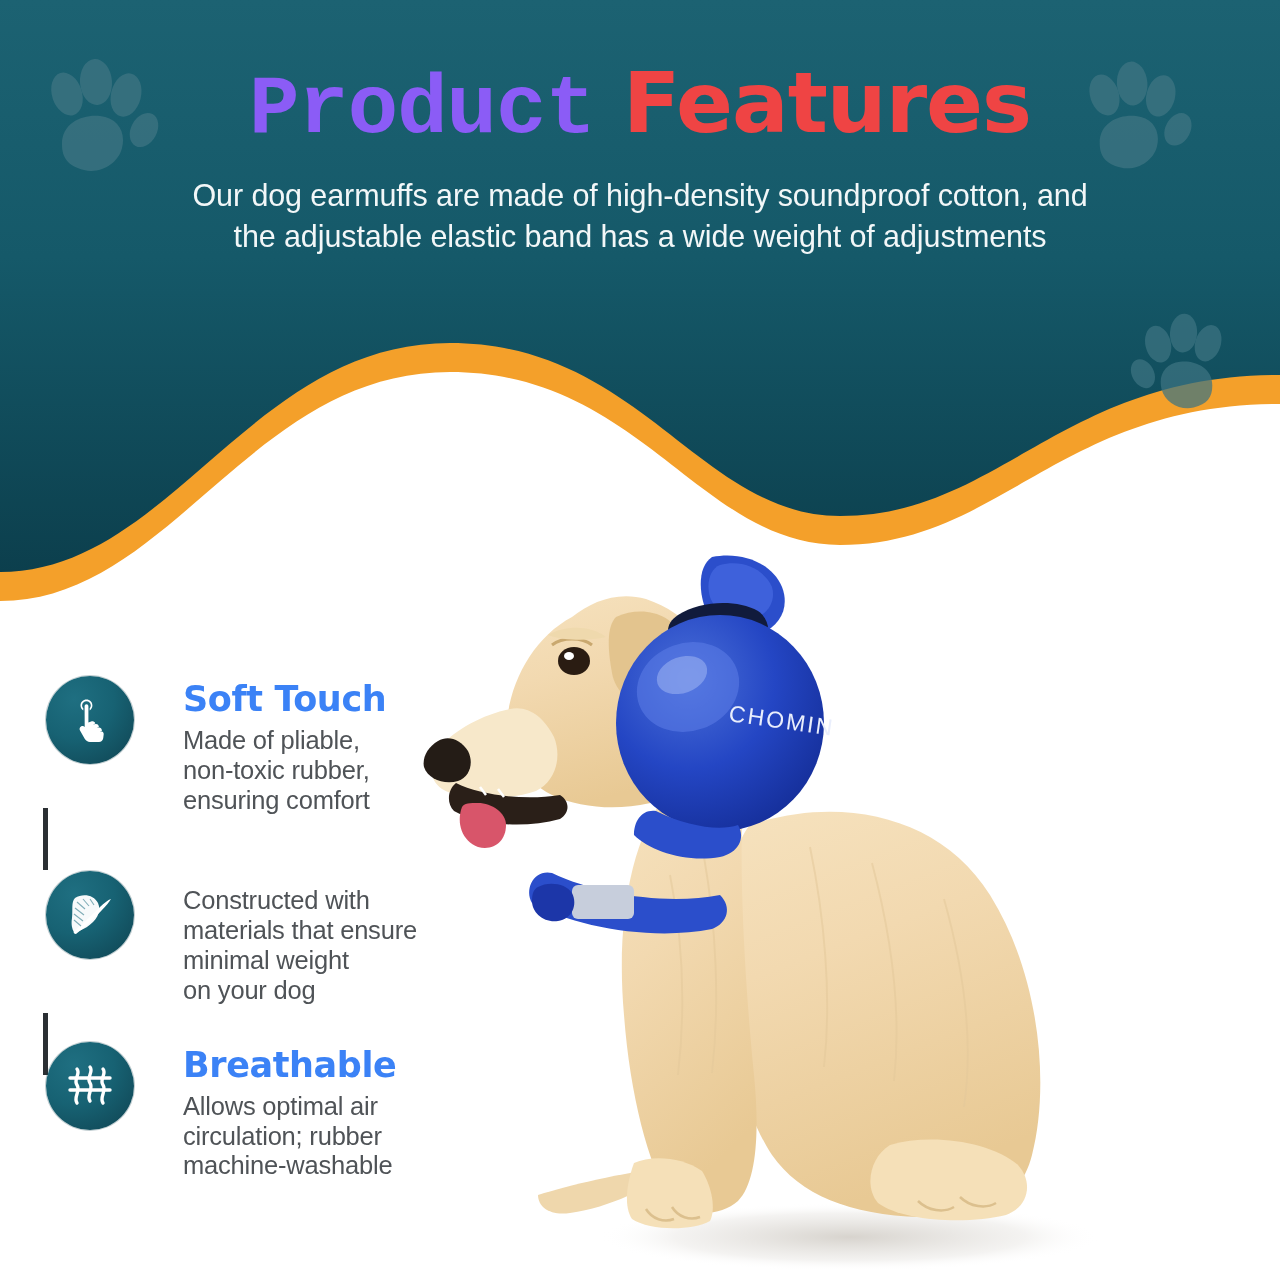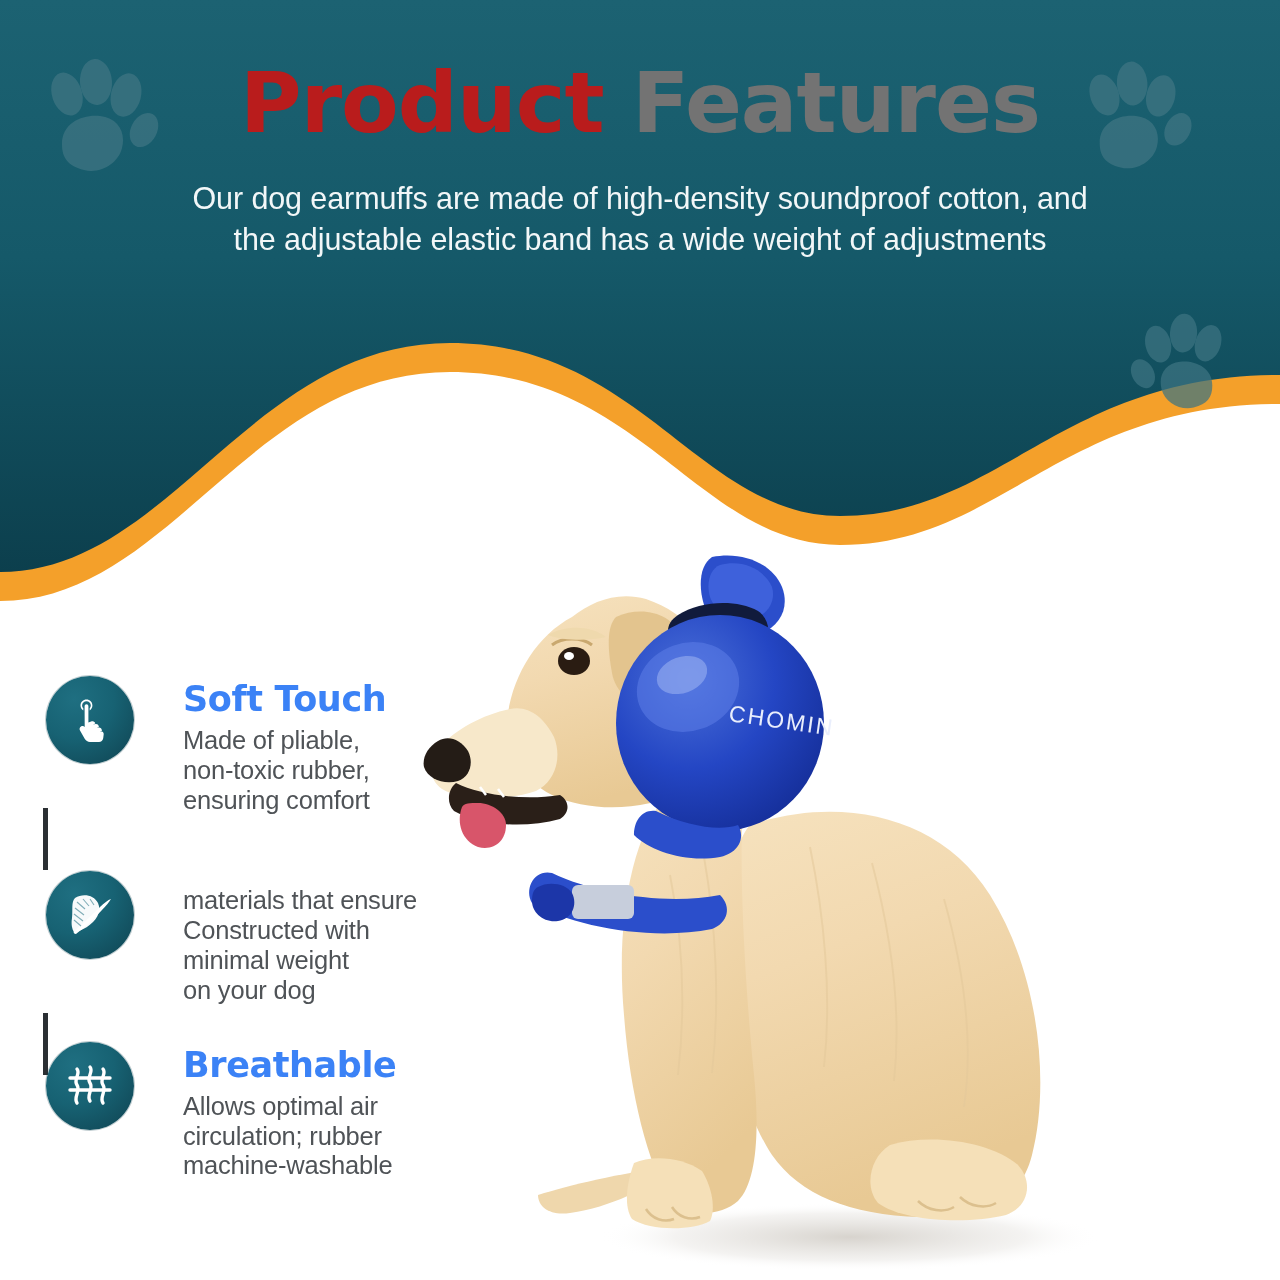--- a/index.html
+++ b/index.html
@@ -22,24 +22,24 @@
   }
   .title {
     margin-top:62px;
     font-family:"DejaVu Sans", sans-serif;
     font-weight:bold;
     font-size:84px;
     line-height:0.98;
     letter-spacing:-1px;
     white-space:nowrap;
   }
-  .title .w1 { color:#b91c1c; }
-  .title .w2 { color:#737373; }
+  .title .w1 { color:#8b5cf6;font-family:Liberation Mono, monospace; }
+  .title .w2 { color:#ef4444; }
   .subtitle {
-    margin-top:34px;
+    margin-top:24px;
     font-family:"Liberation Sans", sans-serif;
     font-size:30.5px;
     line-height:1.34;
     color:#f2f7f8;
     font-weight:400;
     letter-spacing:-0.1px;
   }
   .subtitle .sline { display:block; }
 
   
@@ -323,22 +323,22 @@
               <path d="M11,26 L20,33"></path>
                 <path d="M11,32 L18,38"></path>
               <path d="M20,11 L26,18"></path>
                 <path d="M27,11 L31,17"></path>
             </g>
           </svg>
         </div>
       </div>
       <div class="f-body">
         <div class="f-desc">
+          <span>Constructed with</span>
           <span>materials that ensure</span>
-          <span>Constructed with</span>
           <span>minimal weight</span>
           <span>on your dog</span>
         </div>
       </div>
     </div>
 
     <div class="gap2"></div>
 
     <div class="feature">
       <div class="f-iconwrap">

